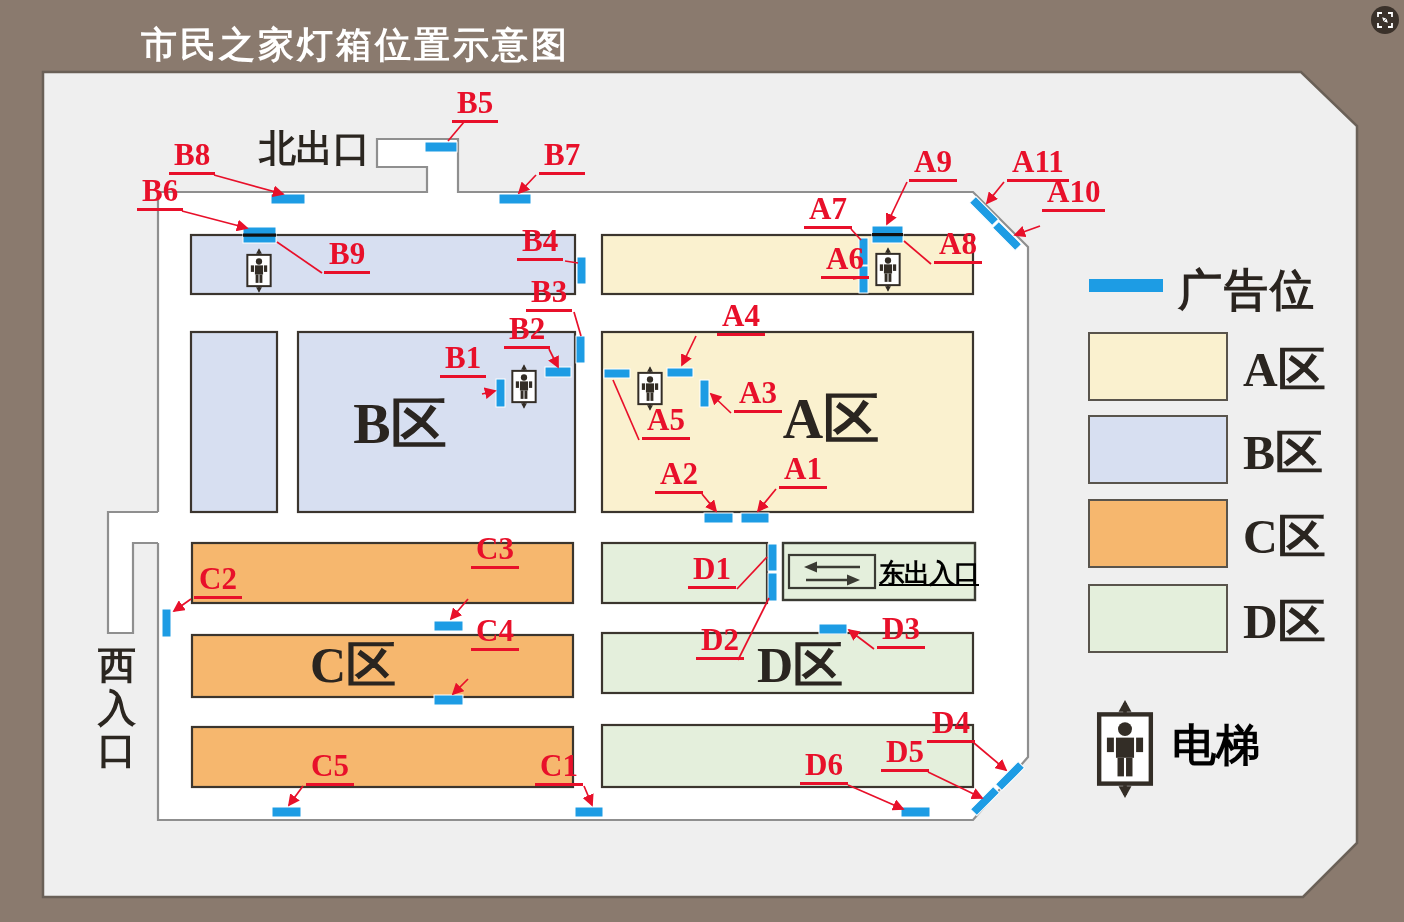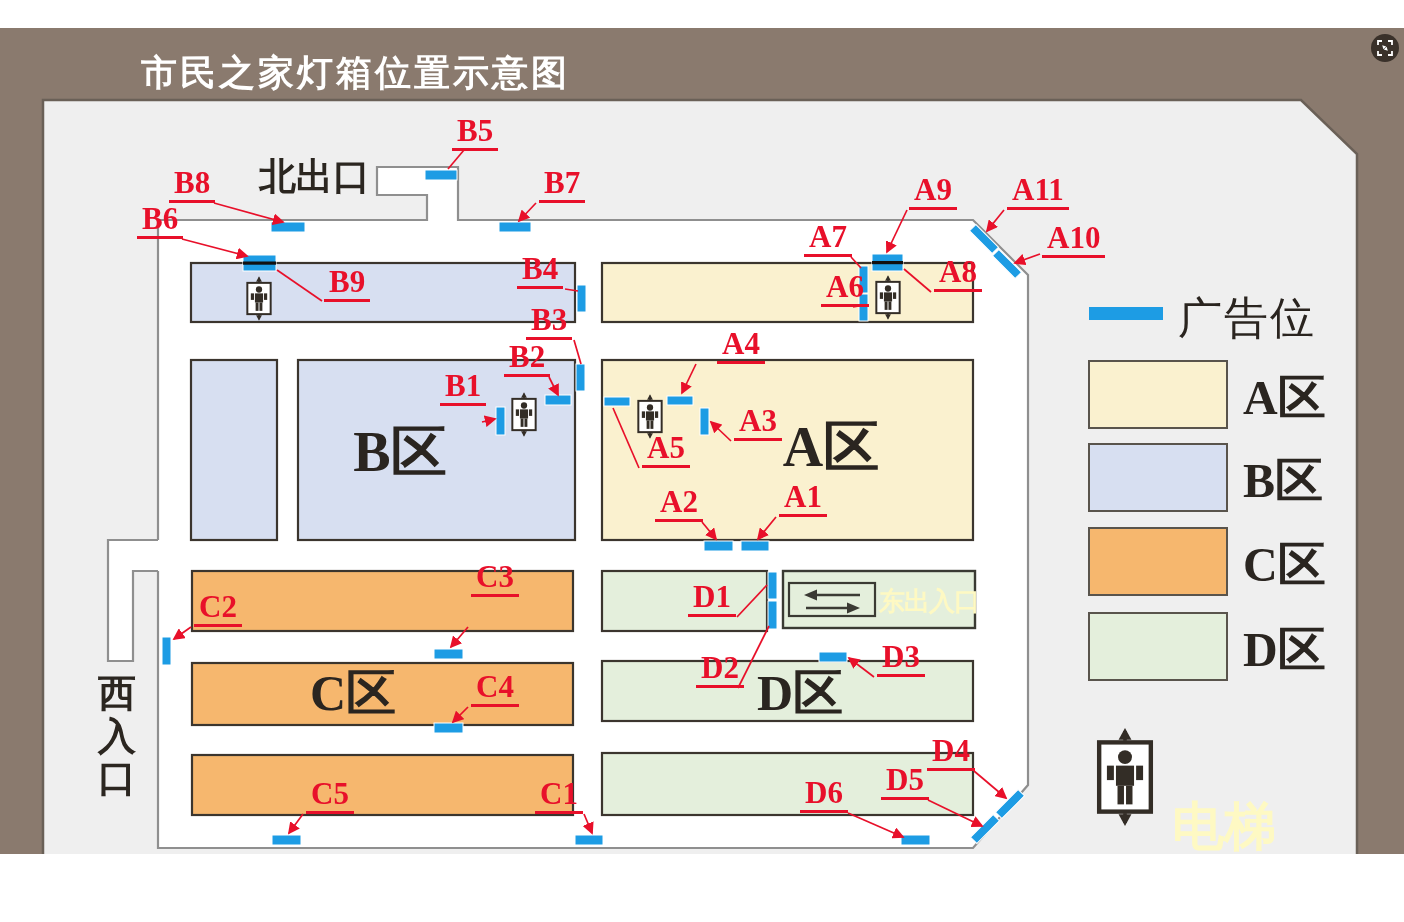--- a/index.html
+++ b/index.html
@@ -1,39 +1,39 @@
 <!DOCTYPE html>
 <html><head>
 <meta charset="utf-8">
 <style>
   html,body{margin:0;padding:0;}
   body{font-family:"Liberation Sans","DejaVu Sans",sans-serif;}
-  .stage{position:relative;width:1404px;height:826px;background:#8a7a6e;overflow:hidden;margin-top:28px;}
+  .stage{position:relative;width:1404px;height:922px;background:#8a7a6e;overflow:hidden;}
   .title{position:absolute;left:141px;top:21px;font-size:36px;font-weight:bold;color:#ffffff;
          letter-spacing:3px;white-space:nowrap;}
   .fs-btn{position:absolute;left:1371px;top:6px;width:28px;height:28px;border-radius:50%;
           background:#3a312a;display:flex;align-items:center;justify-content:center;cursor:pointer;}
   .map-svg{position:absolute;left:0;top:0;}
   .mtext{position:absolute;color:#2b2620;font-weight:bold;white-space:nowrap;}
   .t-north{left:259px;top:124px;font-size:37px;letter-spacing:0px;}
   .t-west{left:98px;top:644px;width:42px;font-size:38px;line-height:1.12;word-break:break-all;white-space:normal;}
-  .t-east{left:879px;top:556px;font-size:26px;color:#fef9c3;letter-spacing:-1px;}
+  .t-east{left:879px;top:556px;font-size:26px;color:#000000;letter-spacing:-1px;text-decoration:underline;}
   .zlbl{position:absolute;transform:translate(-50%,-50%);font-family:"Liberation Serif","DejaVu Serif",serif;
         font-weight:bold;color:#2a2520;white-space:nowrap;}
   .zlbl.big{font-size:56px;}
   .zlbl.mid{font-size:50px;}
   .plbl{position:absolute;font-family:"Liberation Serif","DejaVu Serif",serif;font-weight:bold;
         font-size:31px;line-height:1.0;color:#e8102a;border-bottom:3px solid #e8102a;
         padding:0 5px 2px 5px;white-space:nowrap;}
-  .lg-adslot{position:absolute;left:1178px;top:261px;font-size:44px;font-weight:normal;color:#2a241f;letter-spacing:2px;}
+  .lg-adslot{position:absolute;left:1178px;top:261px;font-size:44px;font-weight:bold;color:#2a241f;letter-spacing:2px;}
   .lg-bar{position:absolute;left:1089px;top:279px;width:74px;height:13px;background:#1d9ce4;}
   .lg-swatch{position:absolute;left:1088px;width:140px;height:69px;border:2px solid #59544c;box-sizing:border-box;}
   .lg-zlbl{position:absolute;left:1243px;font-family:"Liberation Serif","DejaVu Serif",serif;
            font-weight:bold;font-size:48px;color:#2a2520;white-space:nowrap;}
-  .lg-elev{position:absolute;left:1172px;top:764px;font-size:52px;font-weight:bold;color:#fef9c3;}
+  .lg-elev{position:absolute;left:1172px;top:716px;font-size:44px;font-weight:bold;color:#000000;}
 </style>
 </head>
 <body>
 
 <div class="stage">
 
   <div class="title">市民之家灯箱位置示意图</div>
 
   <div class="fs-btn">
     <svg width="20" height="20" viewBox="0 0 20 20">
@@ -201,32 +201,32 @@
   <div class="plbl" style="left:169px;top:139px">B8</div>
   <div class="plbl" style="left:137px;top:175px">B6</div>
   <div class="plbl" style="left:539px;top:139px">B7</div>
   <div class="plbl" style="left:517px;top:225px">B4</div>
   <div class="plbl" style="left:526px;top:276px">B3</div>
   <div class="plbl" style="left:504px;top:313px">B2</div>
   <div class="plbl" style="left:440px;top:342px">B1</div>
   <div class="plbl" style="left:324px;top:238px">B9</div>
   <div class="plbl" style="left:909px;top:146px">A9</div>
   <div class="plbl" style="left:1007px;top:146px">A11</div>
-  <div class="plbl" style="left:1042px;top:194px">A10</div>
+  <div class="plbl" style="left:1042px;top:176px">A10</div>
   <div class="plbl" style="left:934px;top:228px">A8</div>
   <div class="plbl" style="left:804px;top:193px">A7</div>
   <div class="plbl" style="left:821px;top:243px">A6</div>
   <div class="plbl" style="left:717px;top:300px">A4</div>
   <div class="plbl" style="left:734px;top:377px">A3</div>
   <div class="plbl" style="left:642px;top:404px">A5</div>
   <div class="plbl" style="left:655px;top:458px">A2</div>
   <div class="plbl" style="left:779px;top:453px">A1</div>
   <div class="plbl" style="left:194px;top:563px">C2</div>
   <div class="plbl" style="left:471px;top:533px">C3</div>
-  <div class="plbl" style="left:471px;top:643px">C4</div>
+  <div class="plbl" style="left:471px;top:615px">C4</div>
   <div class="plbl" style="left:306px;top:750px">C5</div>
   <div class="plbl" style="left:535px;top:750px">C1</div>
   <div class="plbl" style="left:688px;top:553px">D1</div>
   <div class="plbl" style="left:696px;top:624px">D2</div>
   <div class="plbl" style="left:877px;top:613px">D3</div>
   <div class="plbl" style="left:927px;top:707px">D4</div>
   <div class="plbl" style="left:881px;top:736px">D5</div>
   <div class="plbl" style="left:800px;top:749px">D6</div>
 
   <div class="lg-bar" style="background: rgb(29, 156, 228);"></div>

